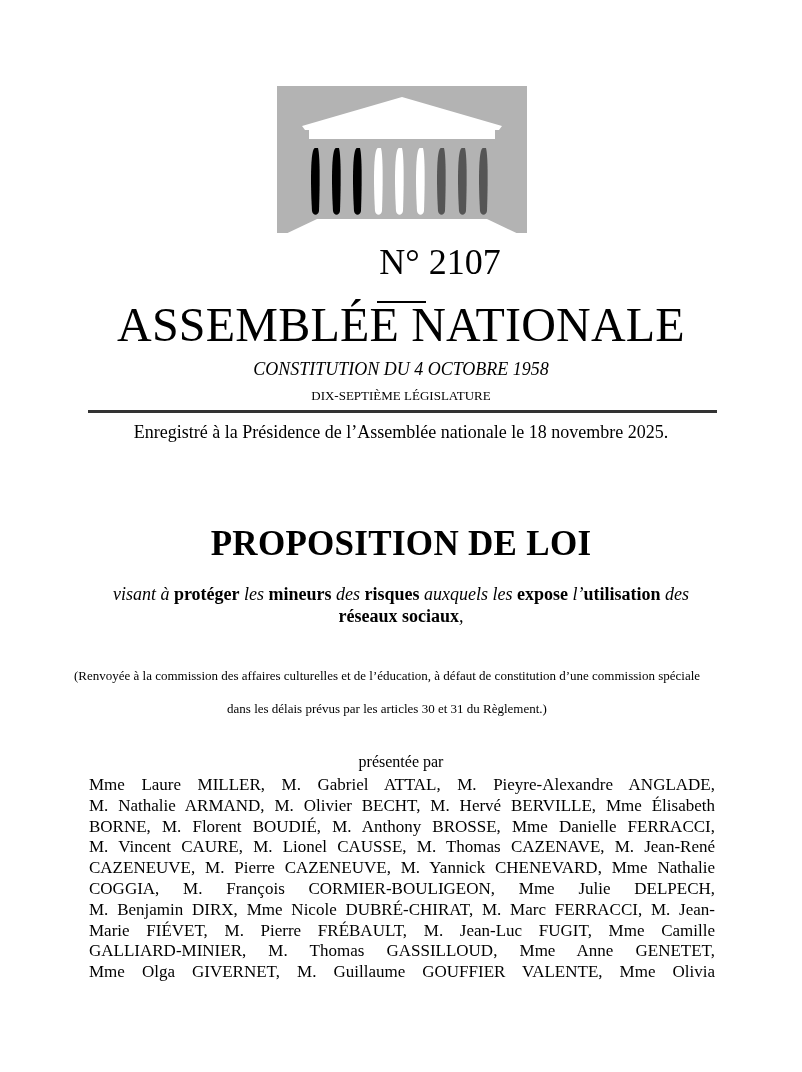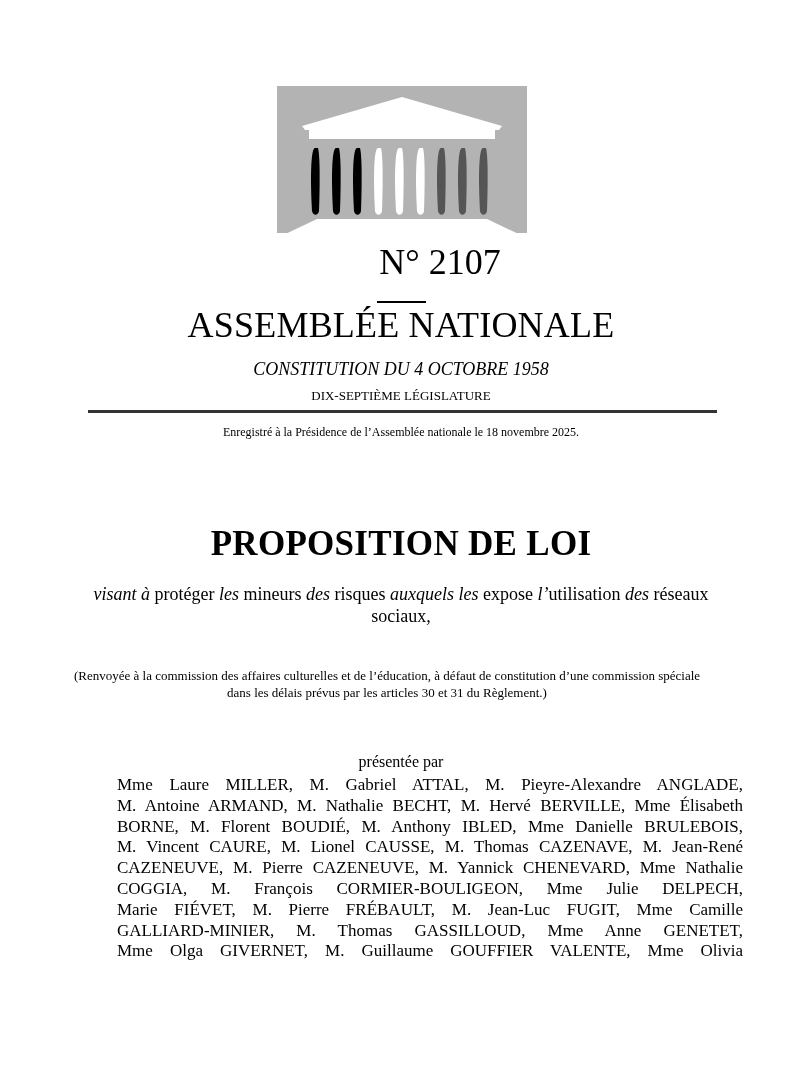--- a/index.html
+++ b/index.html
@@ -5,36 +5,36 @@
   html, body { margin:0; padding:0; background:#ffffff; }
   body { width:802px; height:1072px; position:relative; overflow:hidden;
          font-family:"Liberation Serif", "DejaVu Serif", serif; color:#000; }
   .abs { position:absolute; }
   .center { left:0; width:802px; text-align:center; white-space:nowrap; }
 
   #logo { left:277px; top:86px; width:250px; height:147px; }
 
   #num { top:241px; font-size:36px; line-height:42px;padding-left:39px; }
   #short-rule { left:377px; top:301px; width:49px; height:2px; background:#000; }
-  #assemblee { top:303px; font-size:36px; line-height:44px; letter-spacing:0.2px; }
+  #assemblee { top:303px; font-size:48px; line-height:44px; letter-spacing:0.2px; }
   #constitution { top:358px; font-size:18px; line-height:22px;font-style:italic; }
   #legislature { top:387px; font-size:13px; line-height:17px; }
   #main-rule { left:88px; top:410px; width:629px; height:3px; background:#333; }
-  #enregistre { top:423px; font-size:12px; line-height:18px; }
+  #enregistre { top:423px; font-size:18px; line-height:18px; }
 
   #title { top:522px; font-size:35px; line-height:44px; font-weight:bold; letter-spacing:0.3px;text-align:center; }
   #subtitle { left:88px; width:626px; top:583px; font-size:18px; line-height:22px; text-align:center; white-space:normal; }
   #subtitle .it { font-style:italic; font-weight:normal; }
-  #subtitle .bd { font-weight:normal; font-style:normal; }
+  #subtitle .bd { font-weight:bold; font-style:normal; }
 
   #renvoi { left:46px; width:682px; top:667px; font-size:13px; line-height:17px; text-align:center; }
 
   #presentee { top:752px; font-size:16px; line-height:20px; }
   #authors { left:89px; width:626px; top:775px; font-size:17px; line-height:20.8px;
-             text-align:justify;margin-left:28px; }
+             text-align:justify; }
   #authors .line { display:block; text-align:justify; text-align-last:justify; white-space:nowrap; height:20.8px; }
 </style>
 </head>
 <body>
 
 <svg id="logo" class="abs" viewBox="0 0 250 147" width="250" height="147">
   <rect x="0" y="0" width="250" height="147" fill="#b3b3b3"></rect>
 
   <polygon points="25,40 125,11 225,40 222,44 218,44 218,53 32,53 32,44 28,44" fill="#ffffff"></polygon>
 
@@ -58,27 +58,28 @@
 <div id="constitution" class="abs center">CONSTITUTION DU 4 OCTOBRE 1958</div>
 <div id="legislature" class="abs center">DIX-SEPTIÈME LÉGISLATURE</div>
 <div id="main-rule" class="abs"></div>
 <div id="enregistre" class="abs center">Enregistré à la Présidence de l’Assemblée nationale le 18 novembre 2025.</div>
 
 <div id="title" class="abs center">PROPOSITION DE LOI</div>
 <div id="subtitle" class="abs"><span class="it">visant à </span><span class="bd">protéger</span><span class="it"> les </span><span class="bd">mineurs</span><span class="it"> des </span><span class="bd">risques</span><span class="it"> auxquels les </span><span class="bd">expose</span><span class="it"> l’</span><span class="bd">utilisation</span><span class="it"> des </span><span class="bd">réseaux sociaux</span><span class="it">,</span></div>
 
 <div id="renvoi" class="abs">
   <div style="white-space:nowrap;">(Renvoyée à la commission des affaires culturelles et de l’éducation, à défaut de constitution d’une commission spéciale</div>
-  <div style="white-space:nowrap;">dans les délais prévus par les articles 30 et 31 du Règlement.)</div>
+  <div style="white-space:nowrap;margin-top:16px;">dans les délais prévus par les articles 30 et 31 du Règlement.)</div>
 </div>
 
 <div id="presentee" class="abs center">présentée par</div>
 <div id="authors" class="abs">
     <span class="line">Mme Laure MILLER, M. Gabriel ATTAL, M. Pieyre-Alexandre ANGLADE,</span>
-    <span class="line">M. Antoine ARMAND, M. Nathalie BECHT, M. Hervé BERVILLE, Mme Élisabeth</span>
-    <span class="line">BORNE, M. Florent BOUDIÉ, M. Anthony IBLED, Mme Danielle BRULEBOIS,</span>
+    <span class="line">M. Nathalie ARMAND, M. Olivier BECHT, M. Hervé BERVILLE, Mme Élisabeth</span>
+    <span class="line">BORNE, M. Florent BOUDIÉ, M. Anthony BROSSE, Mme Danielle FERRACCI,</span>
     <span class="line">M. Vincent CAURE, M. Lionel CAUSSE, M. Thomas CAZENAVE, M. Jean-René</span>
     <span class="line">CAZENEUVE, M. Pierre CAZENEUVE, M. Yannick CHENEVARD, Mme Nathalie</span>
     <span class="line">COGGIA, M. François CORMIER-BOULIGEON, Mme Julie DELPECH,</span>
+    <span class="line">M. Benjamin DIRX, Mme Nicole DUBRÉ-CHIRAT, M. Marc FERRACCI, M. Jean-</span>
     <span class="line">Marie FIÉVET, M. Pierre FRÉBAULT, M. Jean-Luc FUGIT, Mme Camille</span>
     <span class="line">GALLIARD-MINIER, M. Thomas GASSILLOUD, Mme Anne GENETET,</span>
     <span class="line">Mme Olga GIVERNET, M. Guillaume GOUFFIER VALENTE, Mme Olivia</span>
   </div>
 
 </body></html>

